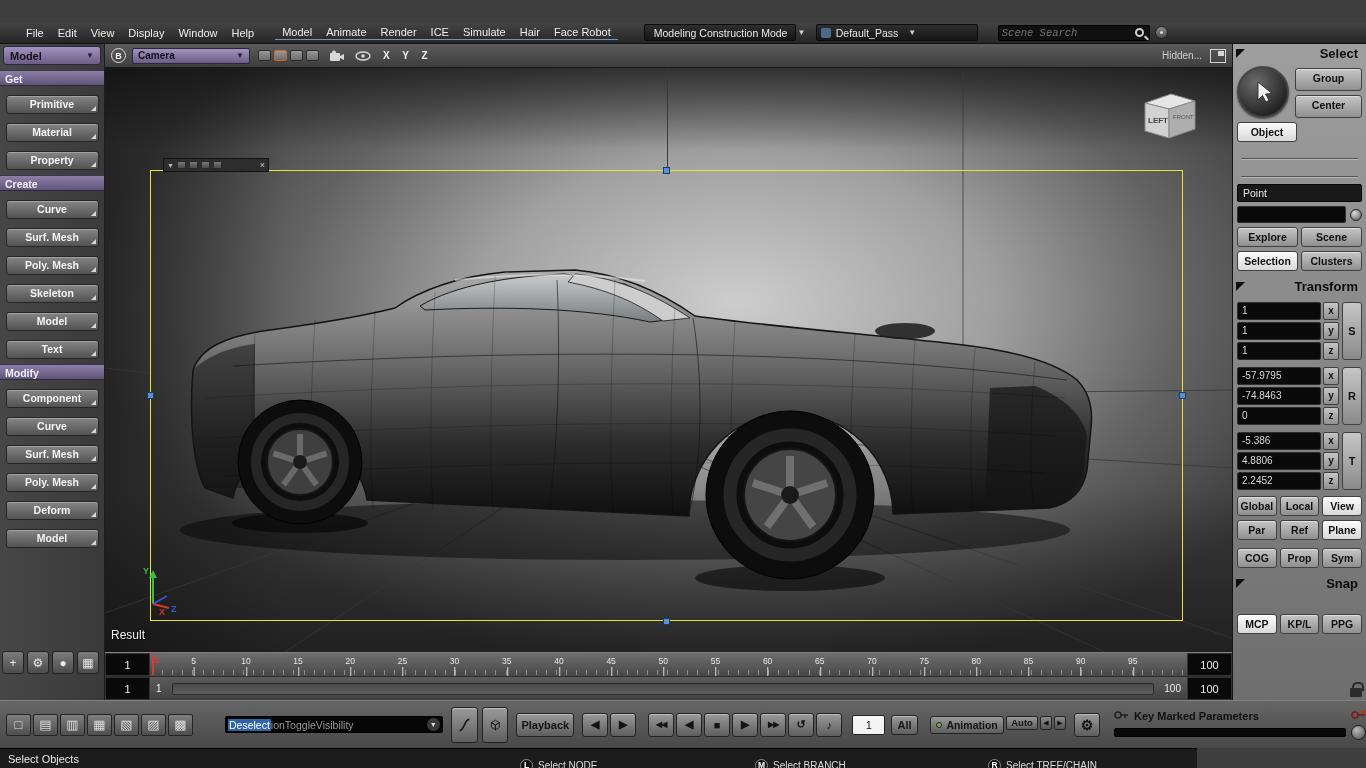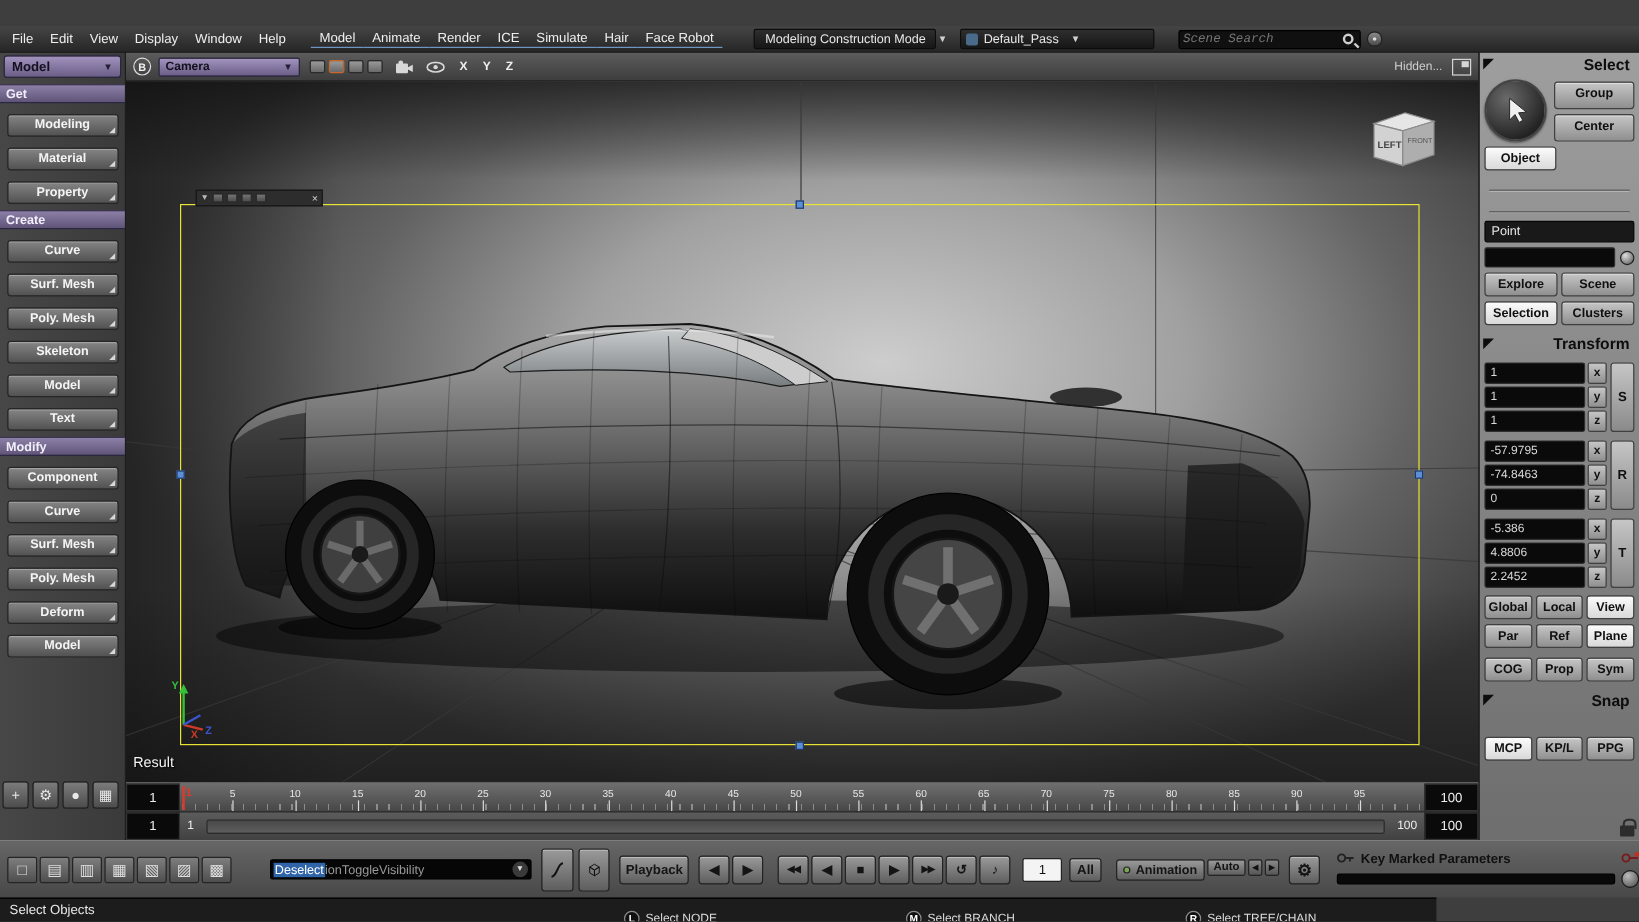--- a/index.html
+++ b/index.html
@@ -22,21 +22,21 @@
 .winbtn.close{background:linear-gradient(#d4795a,#93351c);color:#fff}
 .winbtn.close::before{content:"×"}
 
 
 .menubar{position:absolute;left:0;top:22px;width:1366px;height:22px;
   background:linear-gradient(#454545,#262626);border-bottom:1px solid #111;
   display:flex;align-items:center;font-size:11px;color:#eee}
 .menu-item{padding:2px 7px;cursor:pointer;white-space:nowrap}
 .menu-item.main{border-bottom:1px solid #6f95c2;padding-bottom:1px;margin-bottom:2px}
 #main-menus{display:flex;margin-left:14px}
-#left-menus{display:flex;margin-left:3px}
+#left-menus{display:flex;margin-left:19px}
 .mb-dd{height:17px;display:flex;align-items:center;background:linear-gradient(#2e2e2e,#161616);
   border:1px solid #0c0c0c;border-radius:2px;padding:0 4px;cursor:pointer;white-space:nowrap}
 .mb-dd .dd-ico{width:10px;height:10px;border-radius:2px;margin-right:5px}
 .mb-dd .lbl{font-size:10.5px;color:#e8e8e8}
 .mb-dd::after{content:"▼";font-size:8px;color:#cfcfcf;margin-left:10px}
 #mode-dd{margin-left:26px;width:152px}
 #pass-dd{margin-left:20px;width:162px}
 .searchbox{margin-left:20px;width:152px;height:16px;background:#101010;border:1px solid #000;
   border-radius:2px;display:flex;align-items:center;padding:0 3px}
 .searchbox input{flex:1;background:transparent;border:none;outline:none;color:#9a9a9a;
@@ -229,21 +229,21 @@
     </span>
     <span class="sync-ico"></span>
   </div>
 
   <div class="leftpanel">
     <div class="lp-dd">
       <span>Model</span>
     </div>
     <div id="lp-sections">
         <div class="lp-header">Get</div>
-        <div class="lp-btn">Modeling</div>
+        <div class="lp-btn">Primitive</div>
         <div class="lp-btn">Material</div>
         <div class="lp-btn">Property</div>
         <div class="lp-header">Create</div>
         <div class="lp-btn">Curve</div>
         <div class="lp-btn">Surf. Mesh</div>
         <div class="lp-btn">Poly. Mesh</div>
         <div class="lp-btn">Skeleton</div>
         <div class="lp-btn">Model</div>
         <div class="lp-btn">Text</div>
         <div class="lp-header">Modify</div>

